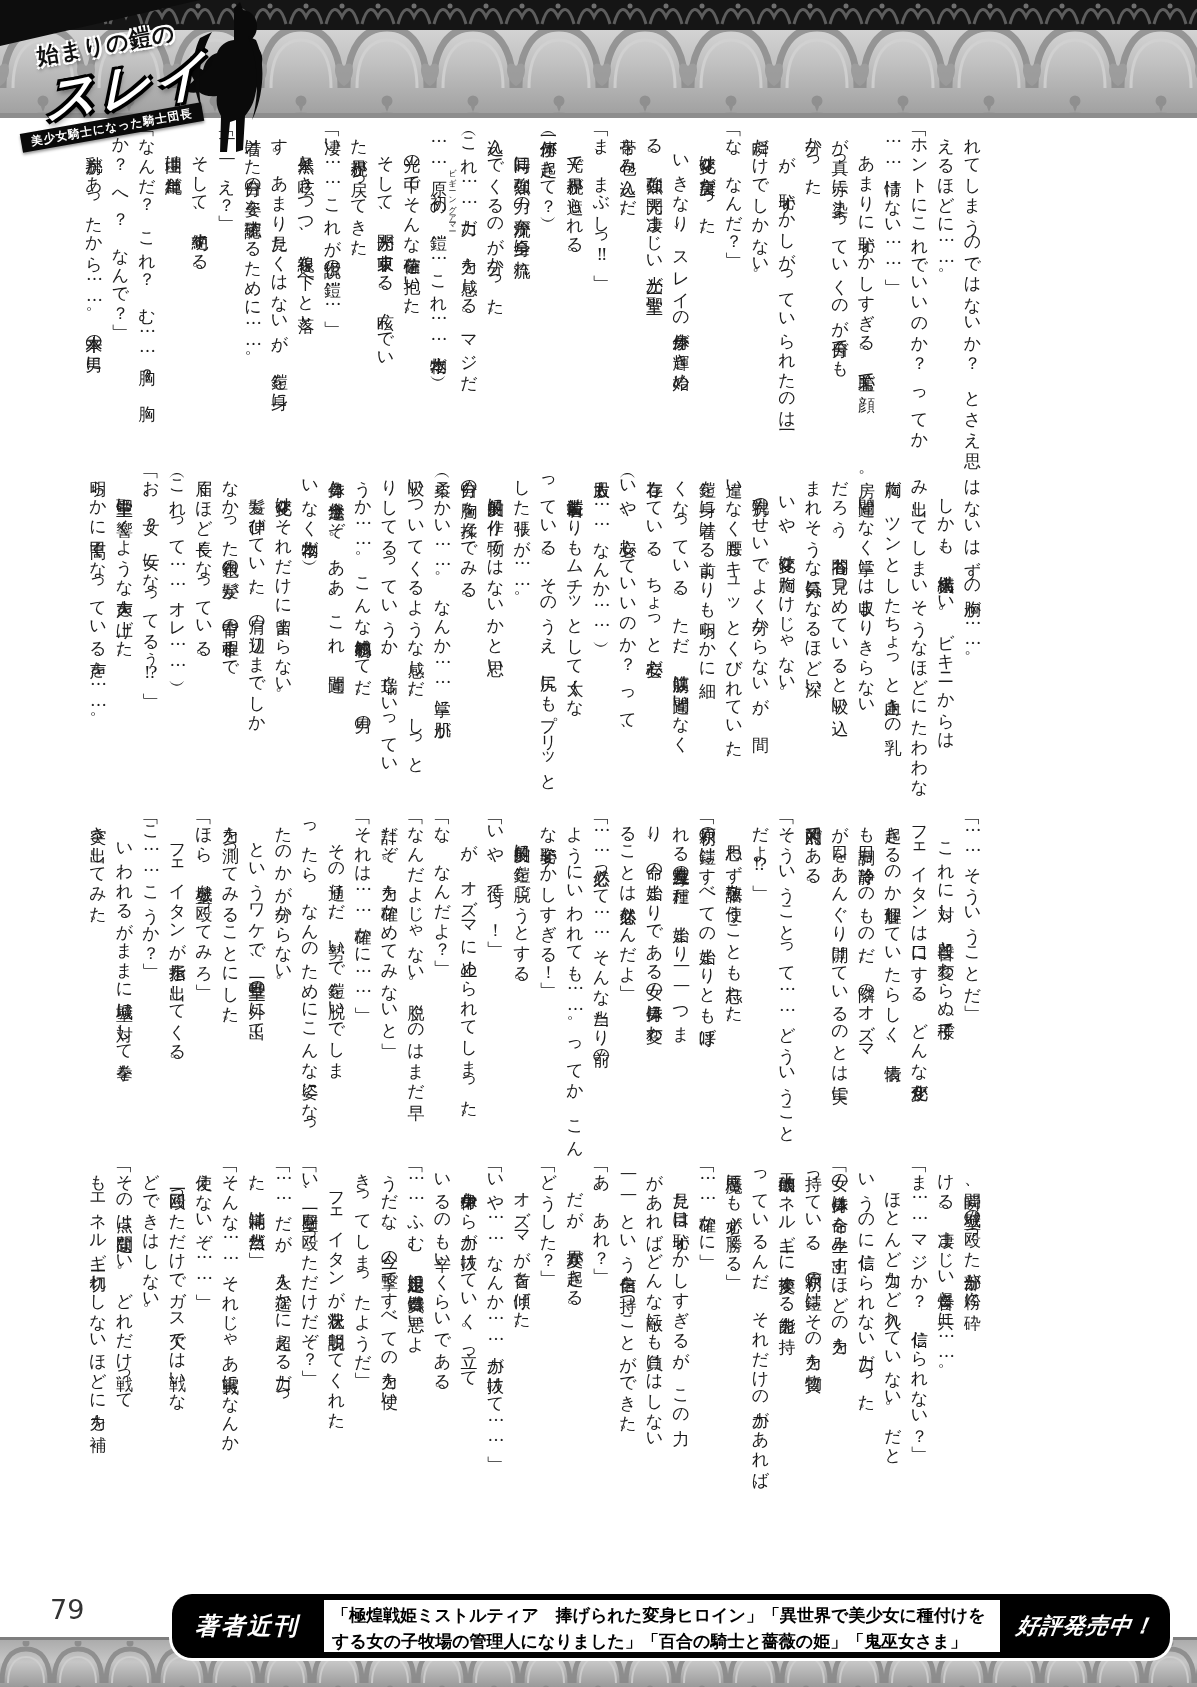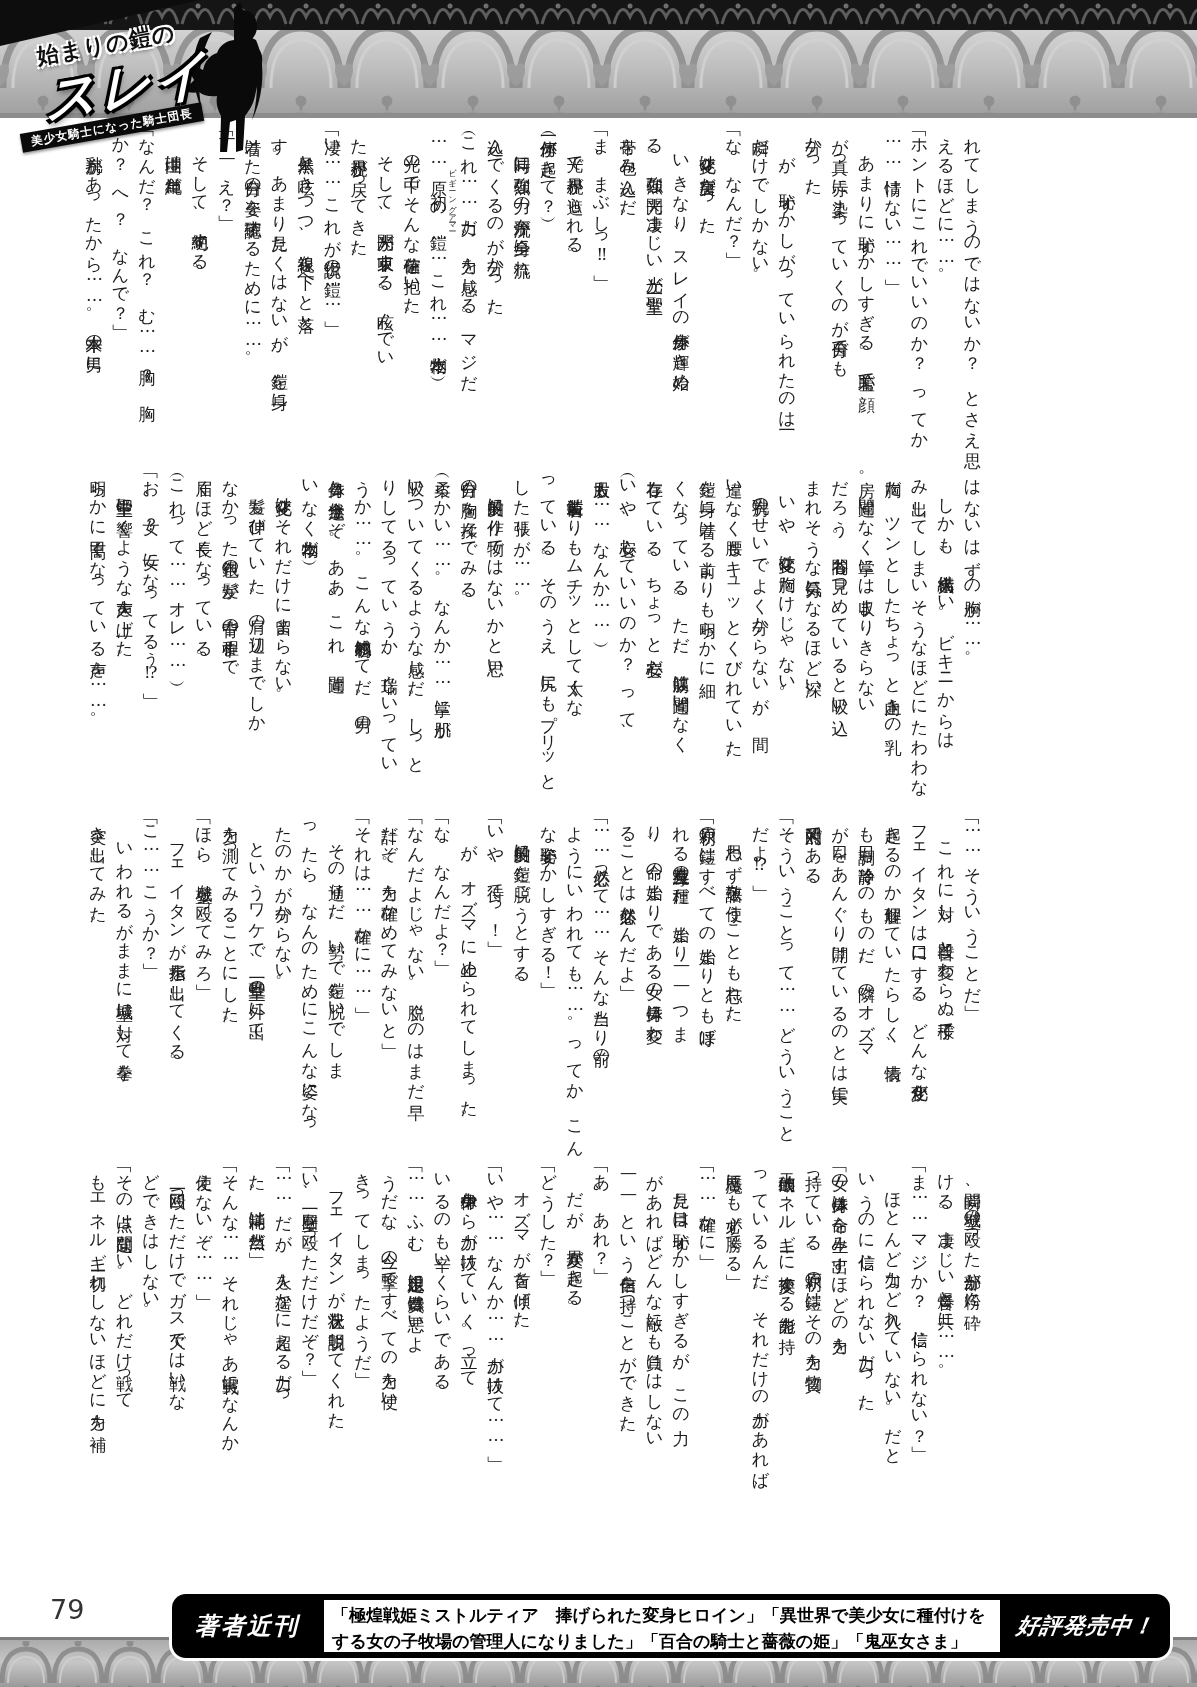--- a/index.html
+++ b/index.html
@@ -33,21 +33,21 @@
   .band ruby rt{font-size:8px;letter-spacing:0;}
   .band1{top:126px;height:340px;}
   .band2{top:468px;height:350px;}
   .band3{top:814px;height:350px;}
   .band4{top:1162px;height:362px;}
 
   
   .page-number{position:absolute;left:50px;top:1594px;font-size:27px;color:#333;
      font-family:"DejaVu Sans","Liberation Sans",sans-serif;z-index:7;}
   .author-box{position:absolute;left:172px;top:1594px;width:998px;height:64px;
-     background:#000;border-radius:14px;display:flex;align-items:center;z-index:7;
+     background:#000;border-radius:20px;display:flex;align-items:center;z-index:7;
      box-shadow:0 0 0 3px #fff;}
   .author-label{flex:0 0 150px;text-align:center;color:#fff;font-size:24px;font-weight:bold;
      font-style:italic;letter-spacing:2px;font-family:"DejaVu Sans","Liberation Sans",sans-serif;}
   .author-titles{flex:1 1 auto;background:#fff;color:#000;height:52px;margin:0 2px;
      font-size:17px;line-height:1.5;padding:3px 8px;box-sizing:border-box;overflow:hidden;
      font-family:"DejaVu Sans","Liberation Sans",sans-serif;font-weight:bold;}
   .sale-badge{flex:0 0 168px;text-align:center;color:#fff;font-size:22px;font-weight:bold;
      font-style:italic;letter-spacing:1px;transform:skewX(-8deg);
      font-family:"DejaVu Sans","Liberation Sans",sans-serif;}
 </style>

